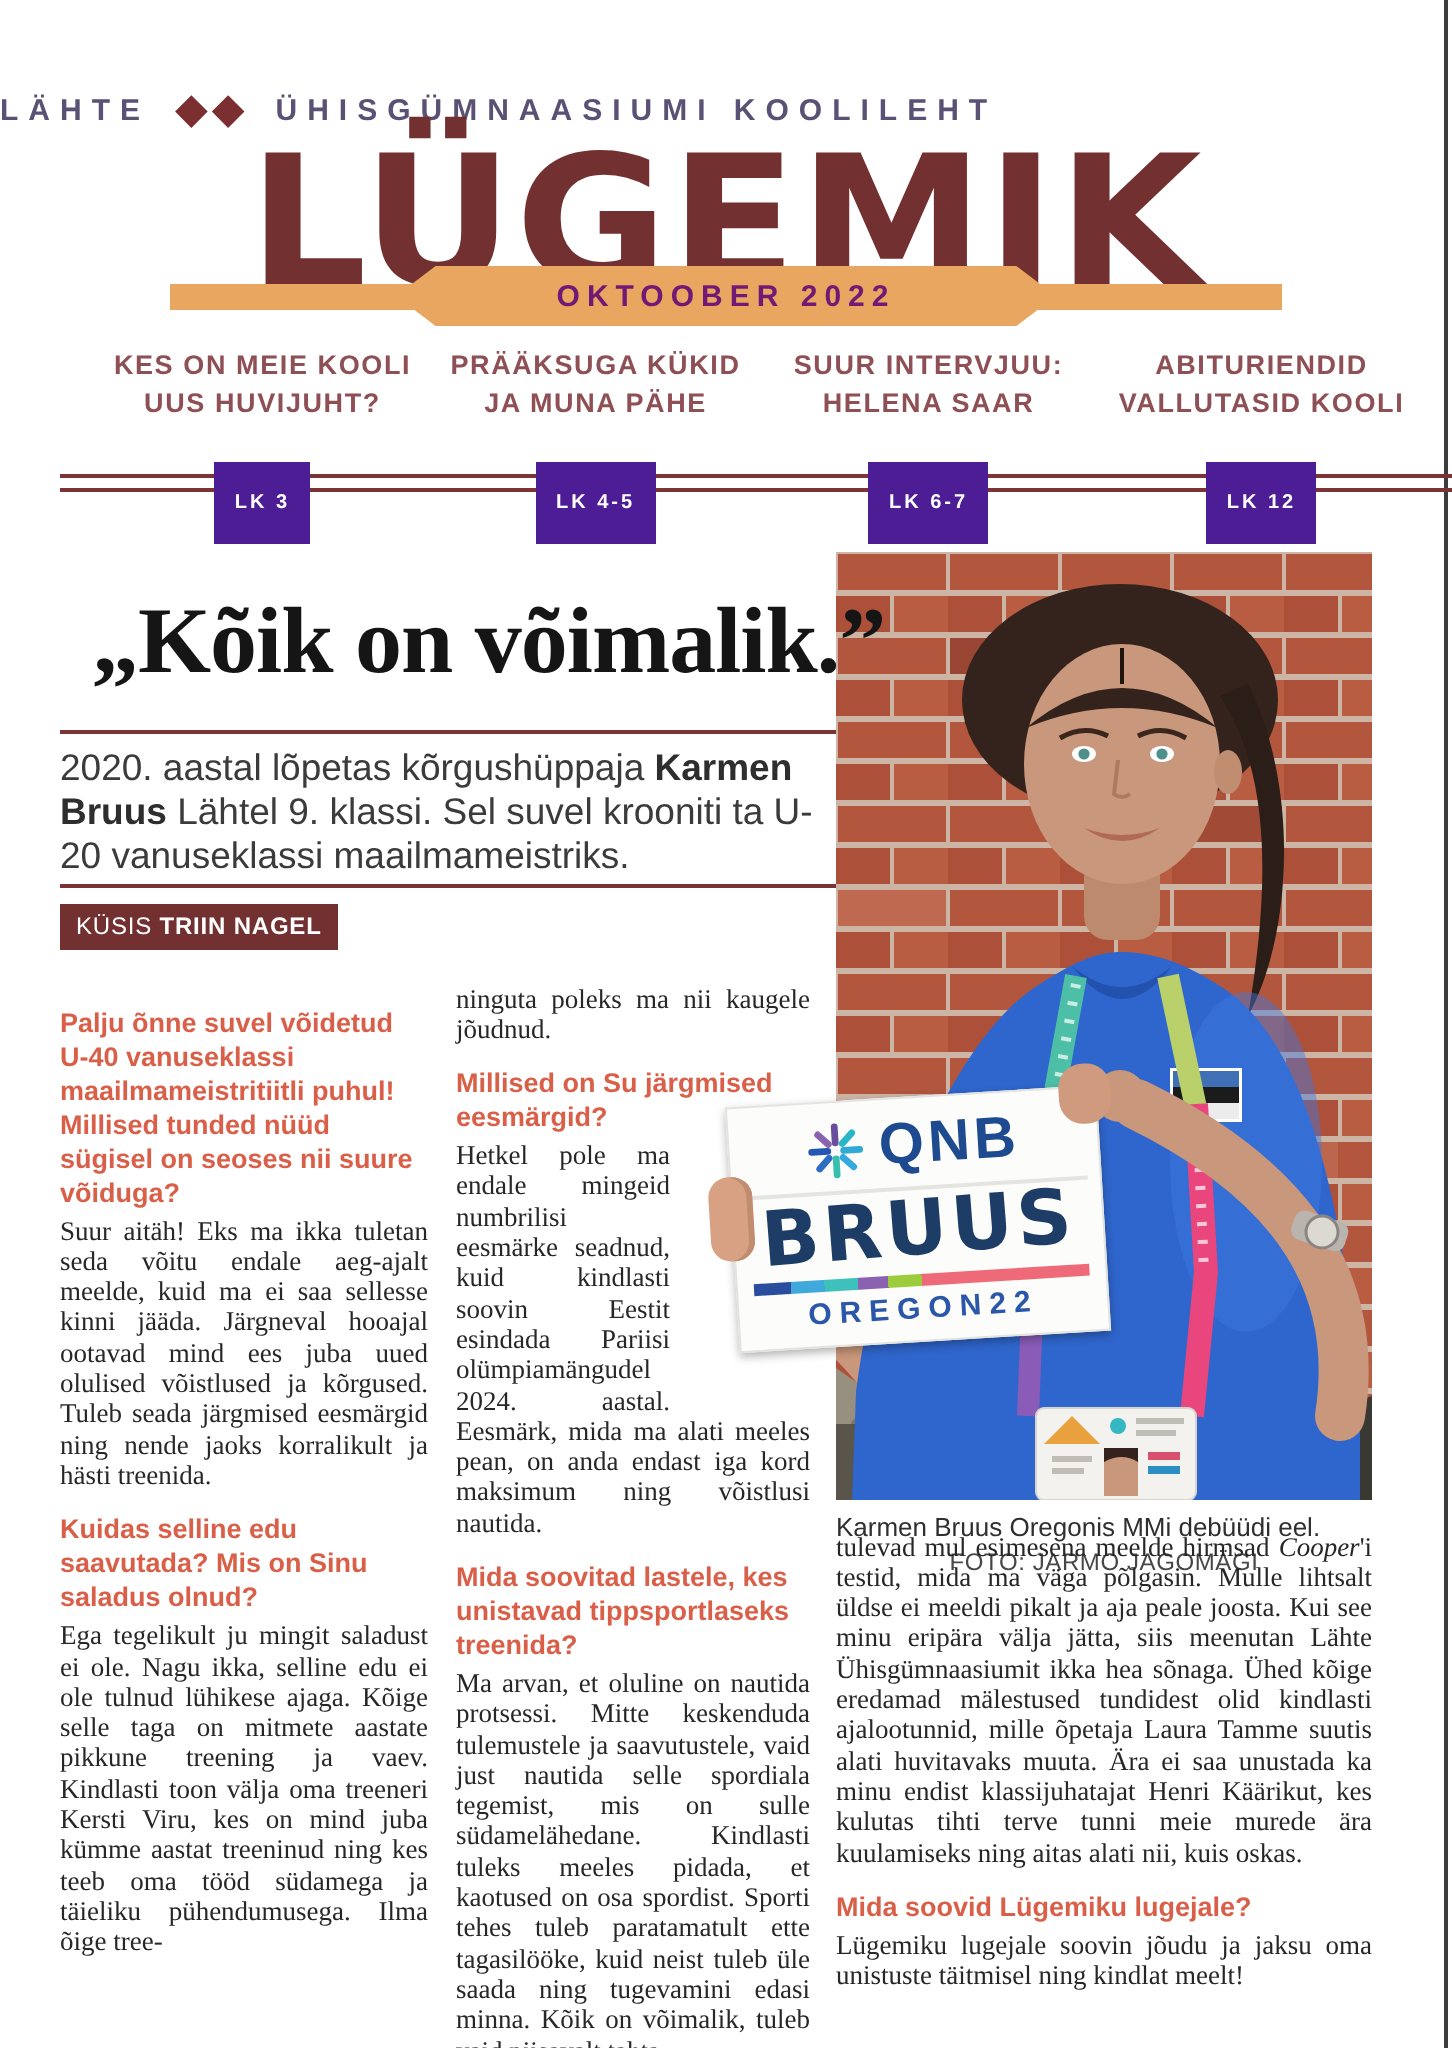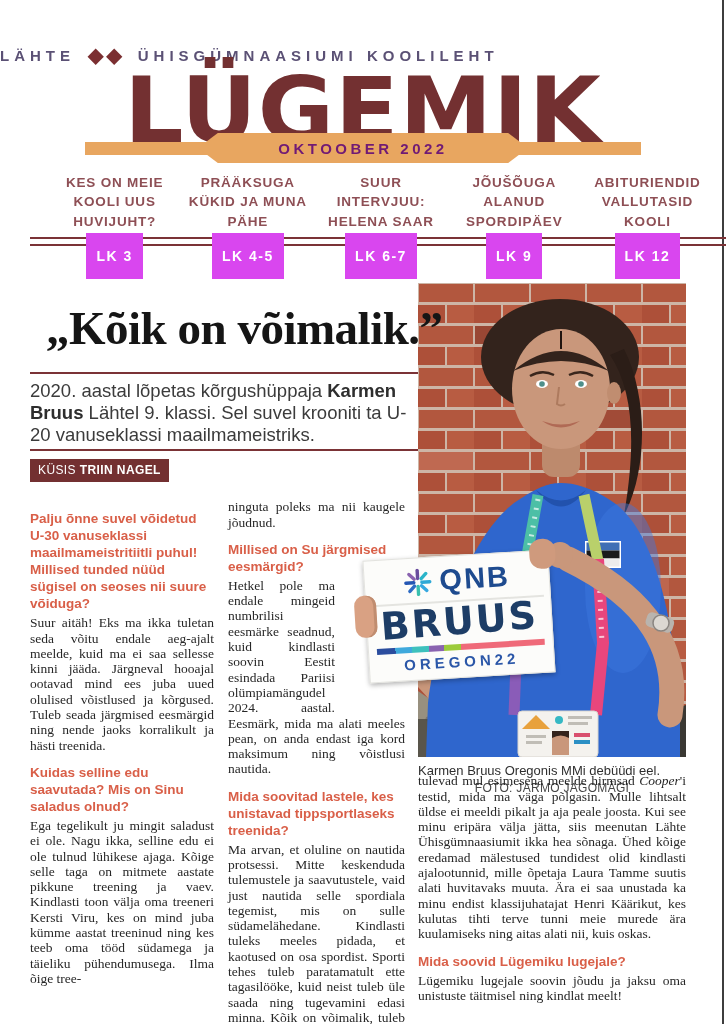--- a/index.html
+++ b/index.html
@@ -19,22 +19,22 @@
              width:330px;height:30px;background:#e8a660;
              clip-path:polygon(0 50%,6% 0,94% 0,100% 50%,94% 100%,6% 100%);
              display:flex;align-items:center;justify-content:center;
              color:#701a75;font-weight:700;font-size:15px;letter-spacing:3.5px;}
 
   
   .teasers{position:relative;display:flex;margin:18px 12px 0 48px;}
   .teaser{flex:1;text-align:center;}
   .teaser-title{min-height:56px;color:#8e4f55;font-weight:700;font-size:13.5px;
                 line-height:1.45;letter-spacing:.8px;}
-  .lk-badge{display:inline-block;position:relative;z-index:2;background:#d946ef;color:#fff;
-            font-size:14px;font-weight:700;letter-spacing:1.5px;padding:15px 10px;margin-top:2px;}
+  .lk-badge{display:inline-block;position:relative;z-index:2;background:#4c1d95;color:#fff;
+            font-size:10px;font-weight:700;letter-spacing:1.5px;padding:15px 10px;margin-top:2px;}
   .divider-line{position:absolute;z-index:1;left:-18px;right:-14px;top:64px;height:5px;
                 border-top:2px solid #7b3336;border-bottom:2px solid #7b3336;}
 
   
   .article{position:relative;margin:4px 30px 0;height:716px;}
   .photo{position:absolute;left:388px;top:0;width:268px;height:474px;overflow:hidden;}
   .headline{position:absolute;left:16px;top:18px;z-index:3;font-family:"Liberation Serif",serif;
             font-weight:700;font-size:47px;color:#151515;letter-spacing:-.5px;white-space:nowrap;}
   .rule{position:absolute;left:0;width:388px;height:2px;background:#7b3336;}
   .rule-top{top:89px;} .rule-bot{top:166px;}
@@ -100,24 +100,20 @@
     </div>
     <div class="teaser">
       <div class="teaser-title">PRÄÄKSUGA KÜKID JA MUNA PÄHE</div>
       <span class="lk-badge">LK 4-5</span>
     </div>
     <div class="teaser">
       <div class="teaser-title">SUUR INTERVJUU: HELENA SAAR</div>
       <span class="lk-badge">LK 6-7</span>
     </div>
     <div class="teaser">
-      <div class="teaser-title">JÕUŠÕUGA ALANUD SPORDIPÄEV</div>
-      <span class="lk-badge">LK 9</span>
-    </div>
-    <div class="teaser">
       <div class="teaser-title">ABITURIENDID VALLUTASID KOOLI</div>
       <span class="lk-badge">LK 12</span>
     </div>
   </div>
 
   <div class="article">
 
     <div class="photo">
       <svg viewBox="0 0 268 474" width="268" height="474">
         <defs>
@@ -198,21 +194,21 @@
     </div>
 
     <div class="headline">„Kõik on võimalik.”</div>
     <div class="rule rule-top"></div>
     <div class="lead"><span>2020. aastal lõpetas kõrgushüppaja </span><b>Karmen Bruus</b><span> Lähtel 9. klassi. Sel suvel krooniti ta U-20 vanuseklassi maailmameistriks.</span></div>
     <div class="rule rule-bot"></div>
     <div class="byline"><span>KÜSIS </span><b>TRIIN NAGEL</b></div>
 
     <div class="cols">
       <div class="col1">
-        <p class="subhead">Palju õnne suvel võidetud U-30 vanuseklassi maailmameistritiitli puhul! Millised tunded nüüd sügisel on seoses nii suure võiduga?</p>
+        <p class="subhead">Palju õnne suvel võidetud U-40 vanuseklassi maailmameistritiitli puhul! Millised tunded nüüd sügisel on seoses nii suure võiduga?</p>
         <p class="body-p">Suur aitäh! Eks ma ikka tuletan seda võitu endale aeg-ajalt meelde, kuid ma ei saa sellesse kinni jääda. Järgneval hooajal ootavad mind ees juba uued olulised võistlused ja kõrgused. Tuleb seada järgmised eesmärgid ning nende jaoks korralikult ja hästi treenida.</p>
         <p class="subhead">Kuidas selline edu saavutada? Mis on Sinu saladus olnud?</p>
         <p class="body-p">Ega tegelikult ju mingit saladust ei ole. Nagu ikka, selline edu ei ole tulnud lühikese ajaga. Kõige selle taga on mitmete aastate pikkune treening ja vaev. Kindlasti toon välja oma treeneri Kersti Viru, kes on mind juba kümme aastat treeninud ning kes teeb oma tööd südamega ja täieliku pühendumusega. Ilma õige tree-</p>
       </div>
       <div class="col2">
         <p class="body-p">ninguta poleks ma nii kaugele jõudnud.</p>
         <p class="subhead">Millised on Su järgmised eesmärgid?</p>
         <p class="body-p"><span class="sign-spacer"></span><span>Hetkel pole ma endale mingeid numbrilisi eesmärke seadnud, kuid kindlasti soovin Eestit esindada Pariisi olümpiamängudel 2024. aastal. Eesmärk, mida ma alati meeles pean, on anda endast iga kord maksimum ning võistlusi nautida.</span></p>
         <p class="subhead">Mida soovitad lastele, kes unistavad tippsportlaseks treenida?</p>
         <p class="body-p">Ma arvan, et oluline on nautida protsessi. Mitte keskenduda tulemustele ja saavutustele, vaid just nautida selle spordiala tegemist, mis on sulle südamelähedane. Kindlasti tuleks meeles pidada, et kaotused on osa spordist. Sporti tehes tuleb paratamatult ette tagasilööke, kuid neist tuleb üle saada ning tugevamini edasi minna. Kõik on võimalik, tuleb vaid piisavalt tahta.</p>

